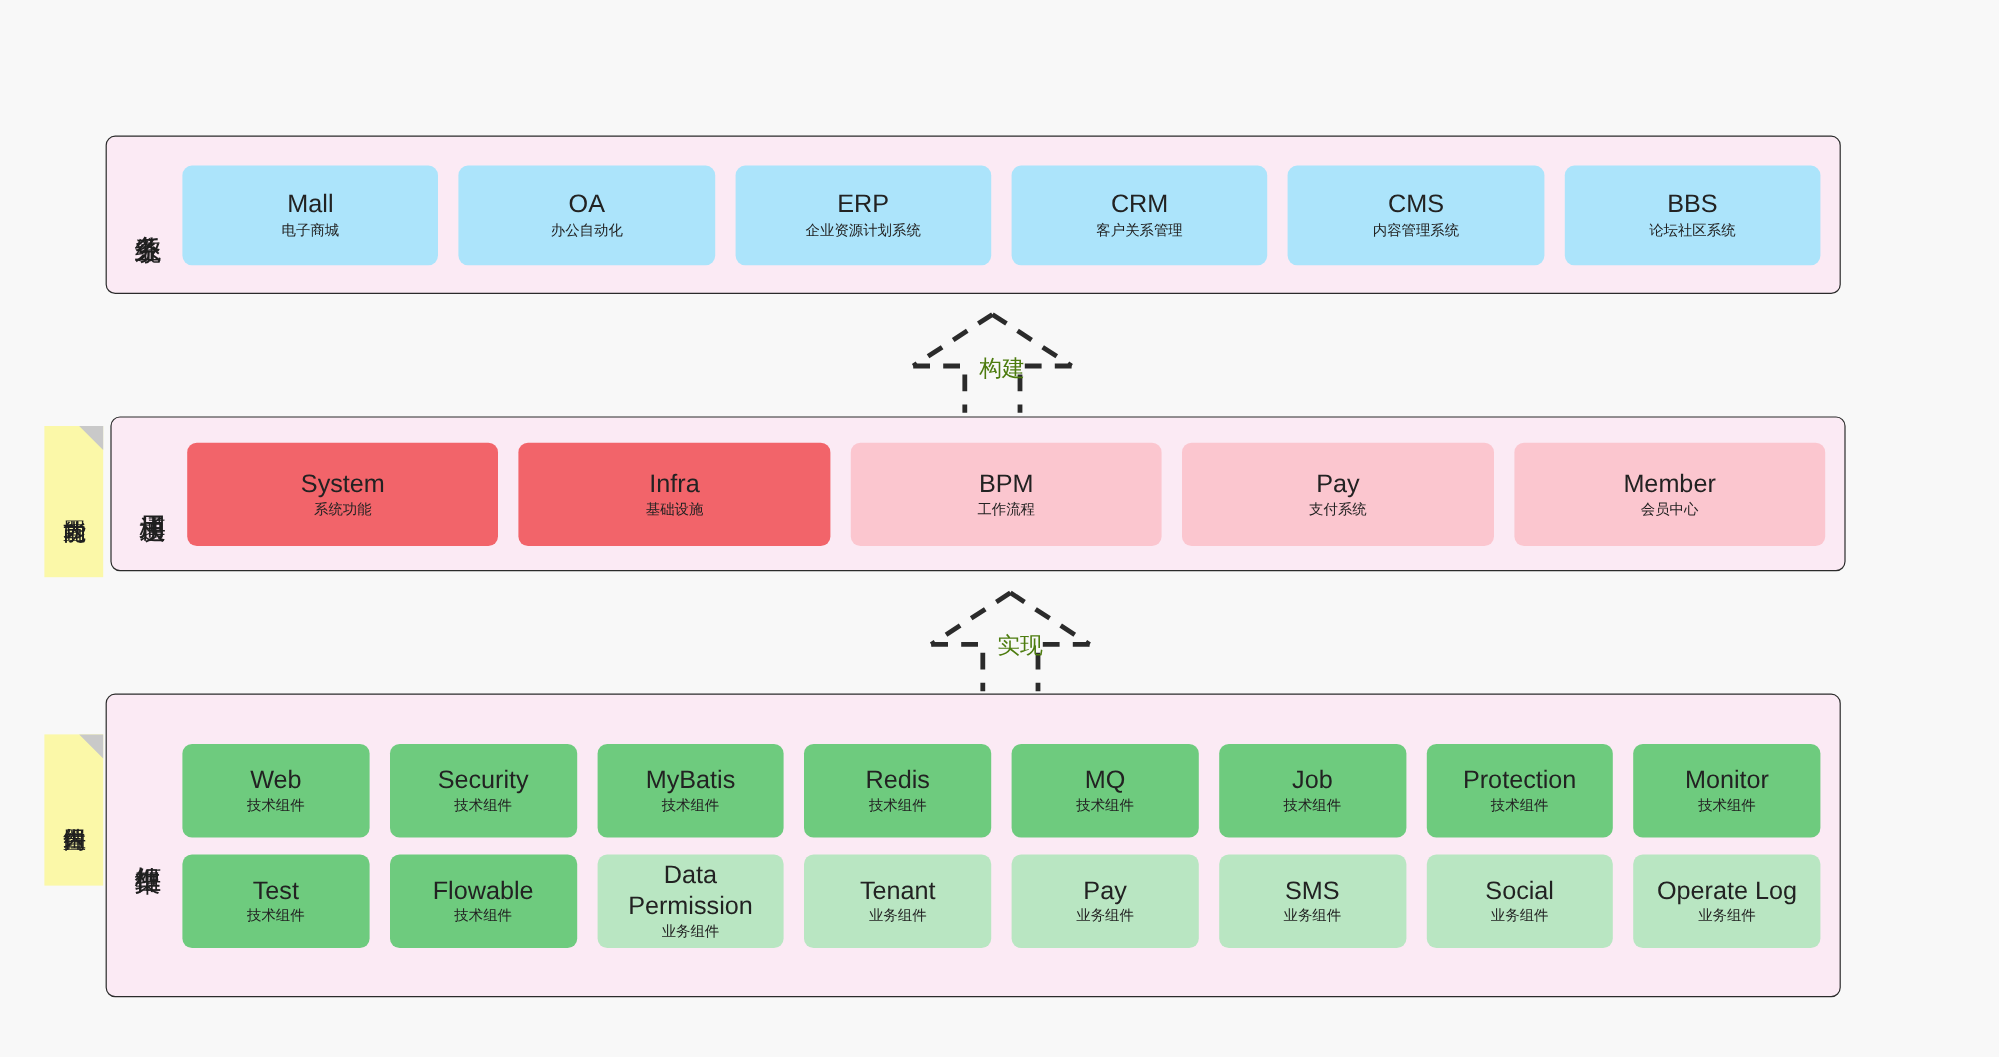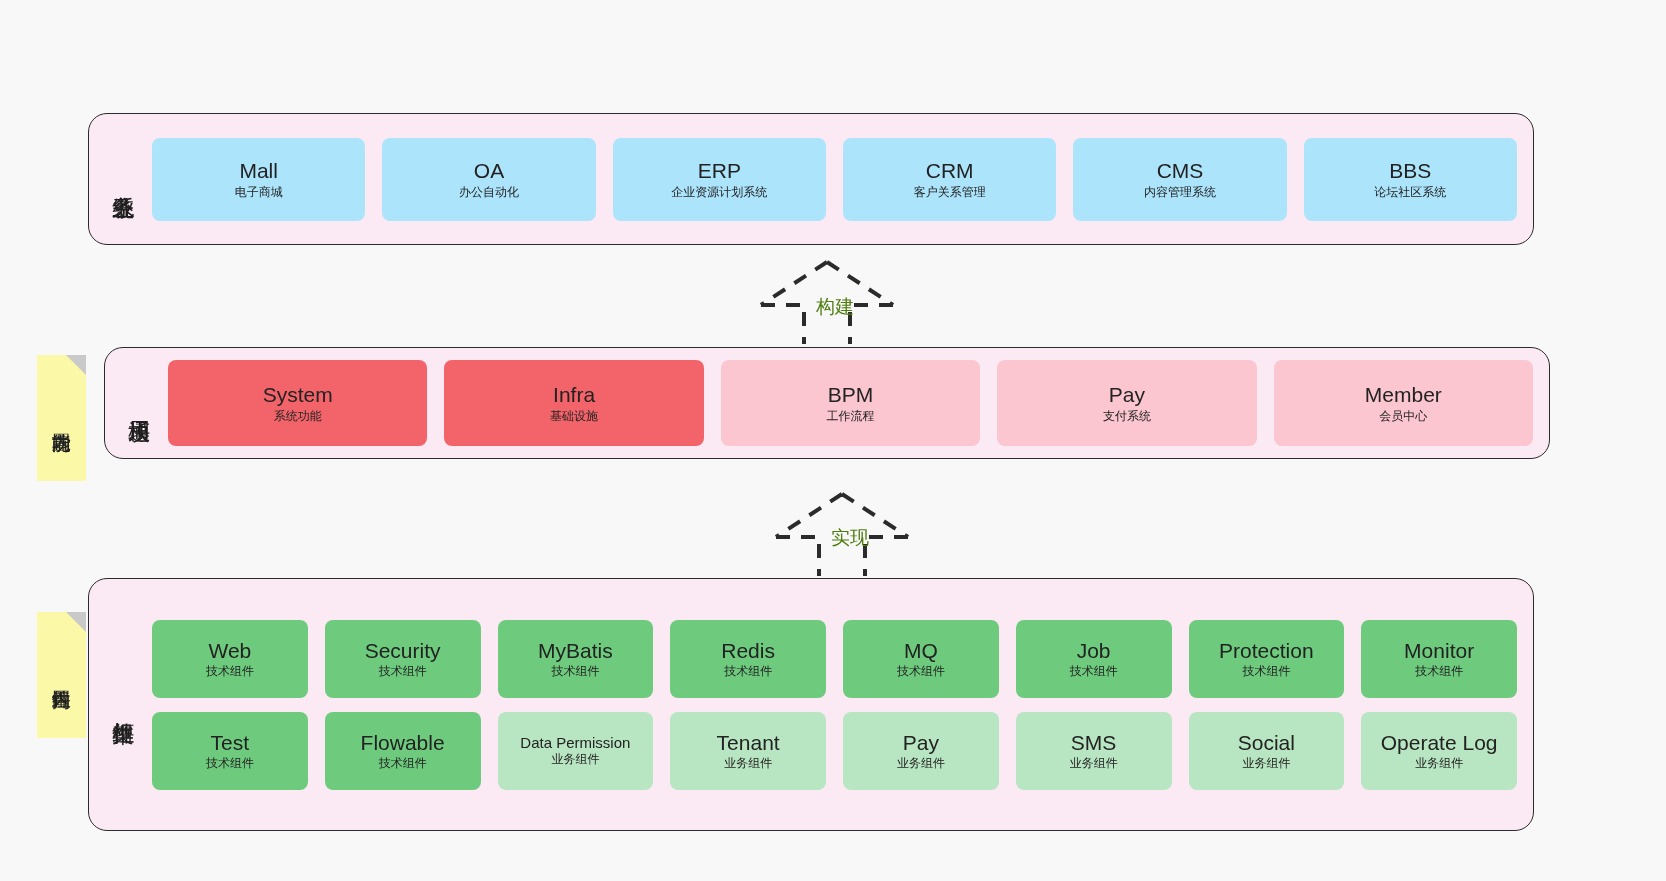--- a/index.html
+++ b/index.html
@@ -14,21 +14,21 @@
     height: 881px;
     background: #f8f8f8;
     overflow: hidden;
   }
 
   
   .layer {
     position: absolute;
     background: #fbeaf4;
     border: 1.6px solid #2b2b2b;
-    border-radius: 19px;
+    border-radius: 8px;
     display: flex;
     align-items: stretch;
     padding-left: 11px;
   }
   .layer-title {
     flex: 0 0 auto;
     width: 46px;
     display: flex;
     align-items: center;
     justify-content: center;
@@ -63,21 +63,21 @@
     flex-direction: column;
     align-items: center;
     justify-content: center;
     text-align: center;
     line-height: 1.26;
     padding: 6px 8px;
     color: #222;
   }
   .card .en { font-size: 21px; }
   .card .cn { font-size: 12px; }
-  .card.two-line-en .en { font-size: 15px; }
+  .card.two-line-en .en { font-size: 21px; }
 
   .c-blue       { background: #ace4fb; }
   .c-red        { background: #f2646a; }
   .c-pink       { background: #fbc6cf; }
   .c-green      { background: #6ecb7e; }
   .c-lightgreen { background: #b9e6c2; }
 
   .h-biz   { height: 83px; }
   .h-mod   { height: 86px; }
   .h-comp  { height: 78px; }
@@ -167,21 +167,21 @@
       <path d="M 4 47 L 47 47 L 47 86 M 136 47 L 93 47 L 93 86" fill="none" stroke="#2b2b2b" stroke-width="4" stroke-dasharray="14,11" stroke-linecap="butt"></path>
     </svg>
   </div>
   <div class="uml-label" style="left:816px; top:294px;">构建</div>
 
   <div class="note" style="left:37px; top:355px; height:126px;">
     <span class="fold"></span>
     <span>内置功能</span>
   </div>
 
-  <div class="layer" style="left:104px; top:347px; width:1446px; height:112px;align-items:center;">
+  <div class="layer" style="left:92px; top:347px; width:1446px; height:129px;align-items:center;">
     <div class="layer-title">通用模块</div>
     <div class="layer-body">
       <div class="row">
 
         <div class="card c-red h-mod">
           <span class="en">System</span>
           <span class="cn">系统功能</span>
         </div>
 
         <div class="card c-red h-mod">

